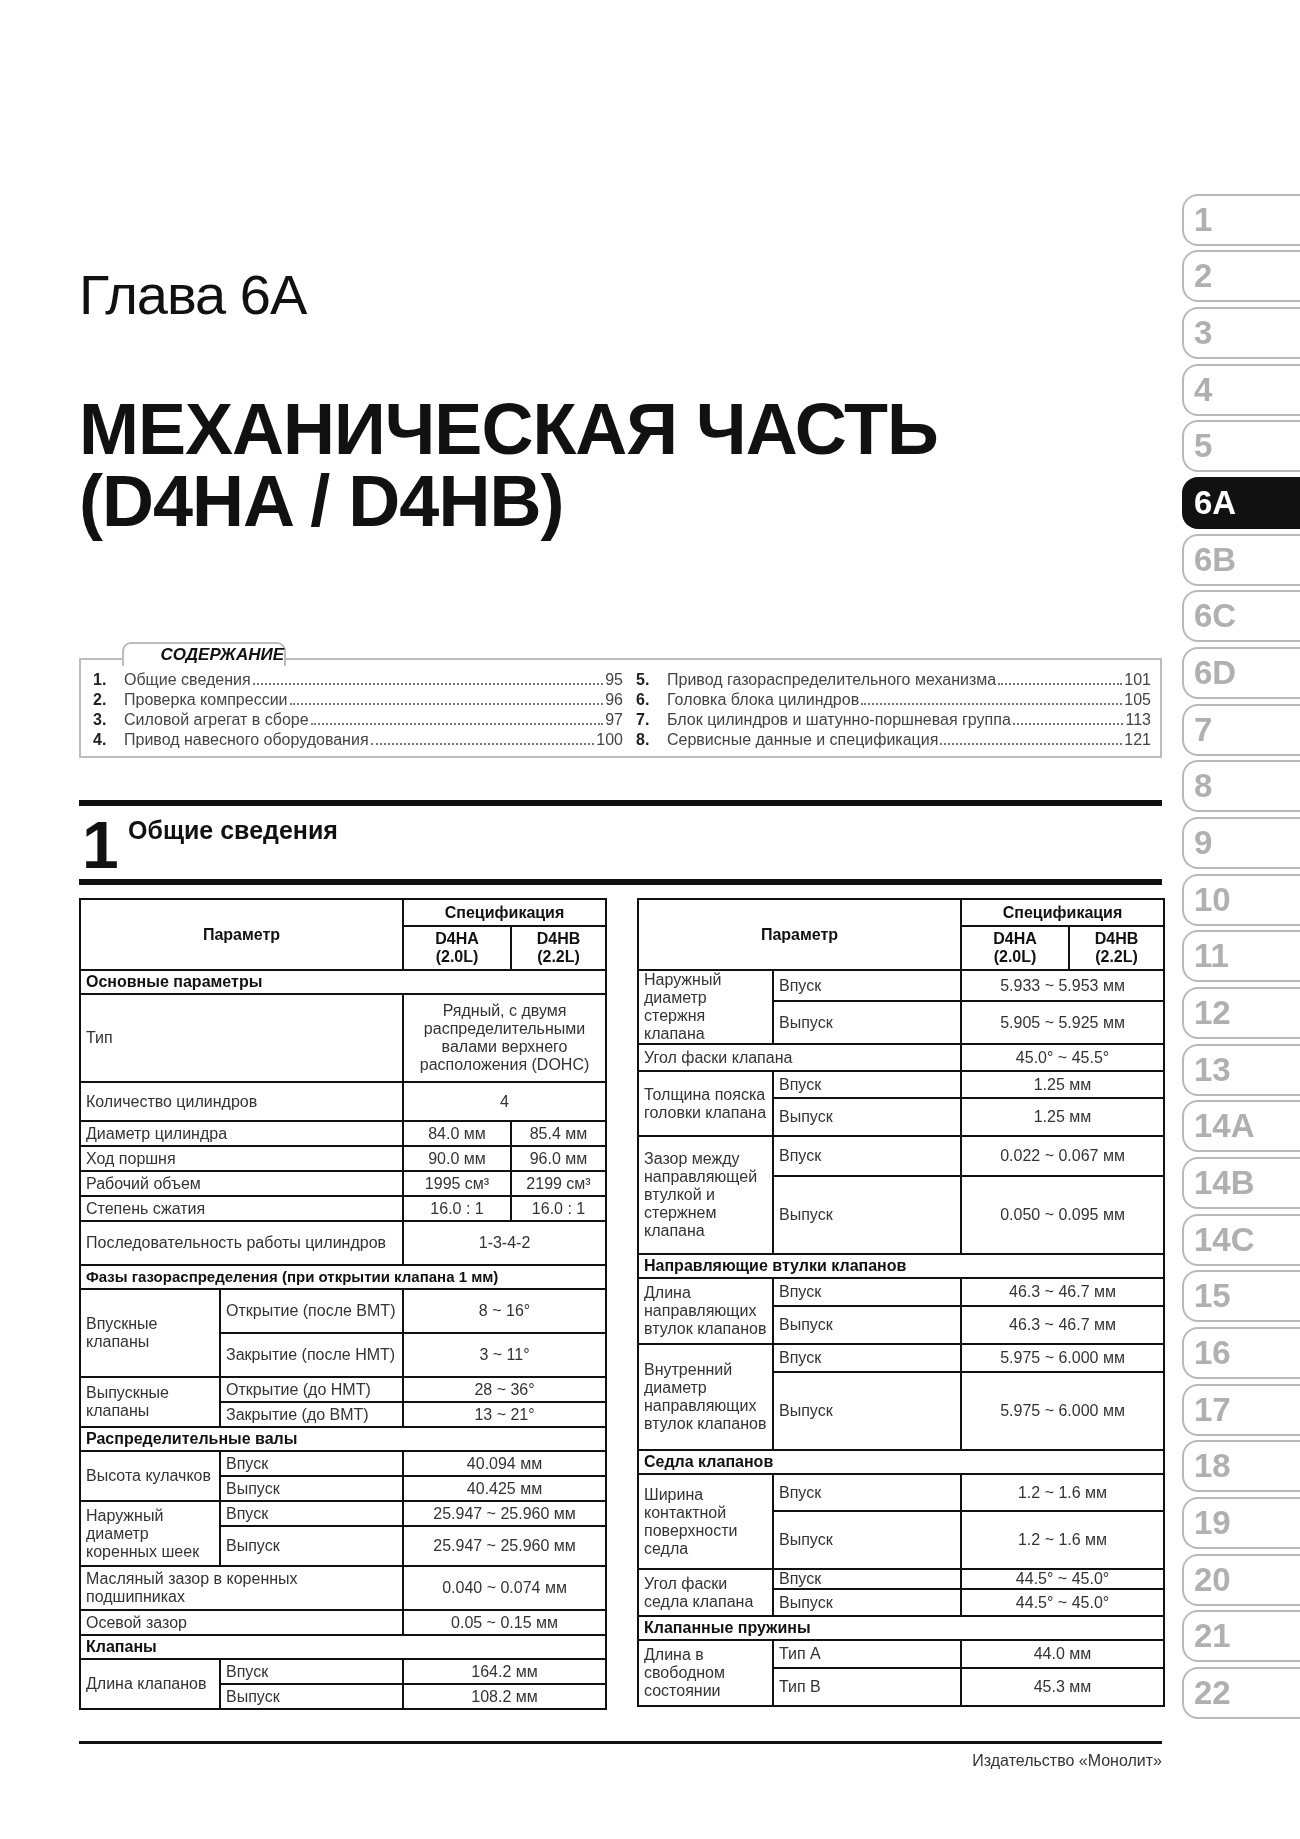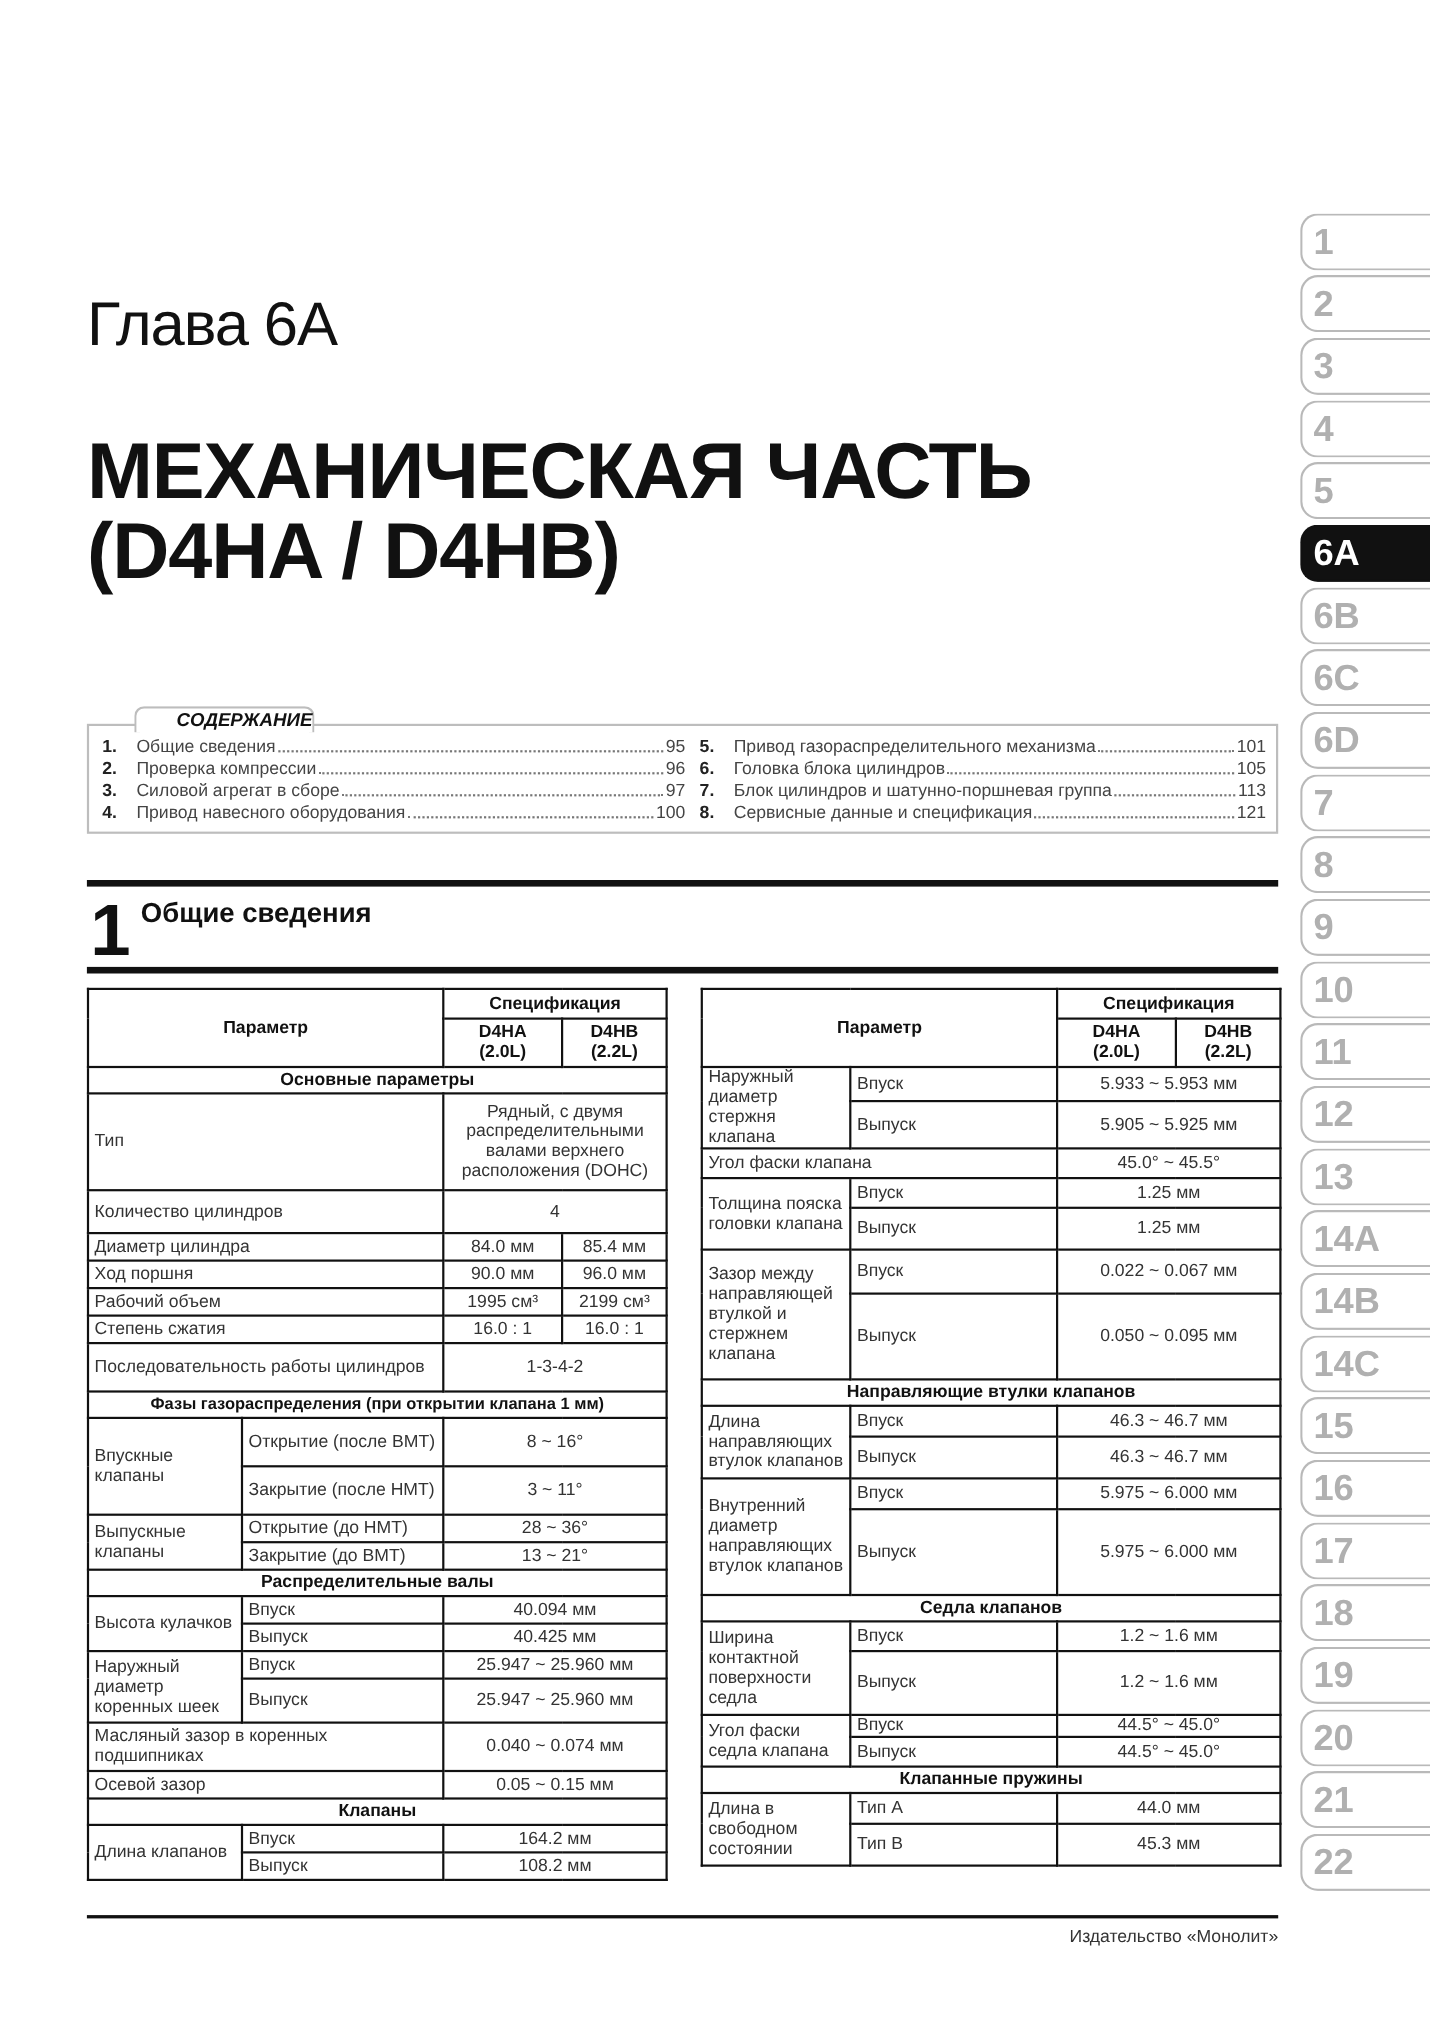--- a/index.html
+++ b/index.html
@@ -21,21 +21,21 @@
   .toc-page{}
   
   .rule{left:79px;width:1083px;height:6px;background:#111;}
   .sec-num{left:82px;top:812px;font-size:66px;font-weight:bold;line-height:66px;}
   .sec-title{left:128px;top:816px;font-size:25px;font-weight:bold;}
   
   table.spec{position:absolute;border-collapse:collapse;font-size:16px;color:#333;table-layout:fixed;}
   table.spec td{border:2px solid #111;padding:0 5px;line-height:18px;vertical-align:middle;}
   table.spec td.c{text-align:center;}
   table.spec td.h{font-weight:bold;text-align:center;color:#111;}
-  table.spec td.g{font-weight:bold;text-align:center;color:#111;height:22px;}
+  table.spec td.g{font-weight:bold;text-align:left;color:#111;height:22px;}
   
   .tab{position:absolute;left:1182px;width:130px;height:52px;border:2px solid #b9b9b9;border-right:none;border-radius:16px 0 0 16px;box-sizing:border-box;font-size:33px;font-weight:bold;color:#b0b0b0;padding-left:10px;line-height:48px;background:#fff;}
   .tab.active{background:#111;color:#fff;border-color:#111;}
   .footer-rule{left:79px;top:1741px;width:1083px;height:3px;background:#111;}
   .footer-text{left:800px;top:1752px;width:362px;text-align:right;font-size:16px;color:#333;}
 </style>
 </head>
 <body>
 
 <div class="abs chapter-label">Глава 6А</div>
@@ -285,21 +285,21 @@
     <td>Впуск</td>
     <td class="c" colspan="2">5.975 ~ 6.000 мм</td>
   </tr>
   <tr style="height:78px">
     <td>Выпуск</td>
     <td class="c" colspan="2">5.975 ~ 6.000 мм</td>
   </tr>
   <tr>
         <td class="g" colspan="4">Седла клапанов</td>
       </tr>
-  <tr style="height:27px">
+  <tr style="height:37px">
     <td rowspan="2">Ширина контактной поверхности седла</td>
     <td>Впуск</td>
     <td class="c" colspan="2">1.2 ~ 1.6 мм</td>
   </tr>
   <tr style="height:58px">
     <td>Выпуск</td>
     <td class="c" colspan="2">1.2 ~ 1.6 мм</td>
   </tr>
   <tr style="height:16px">
     <td rowspan="2">Угол фаски седла клапана</td>

